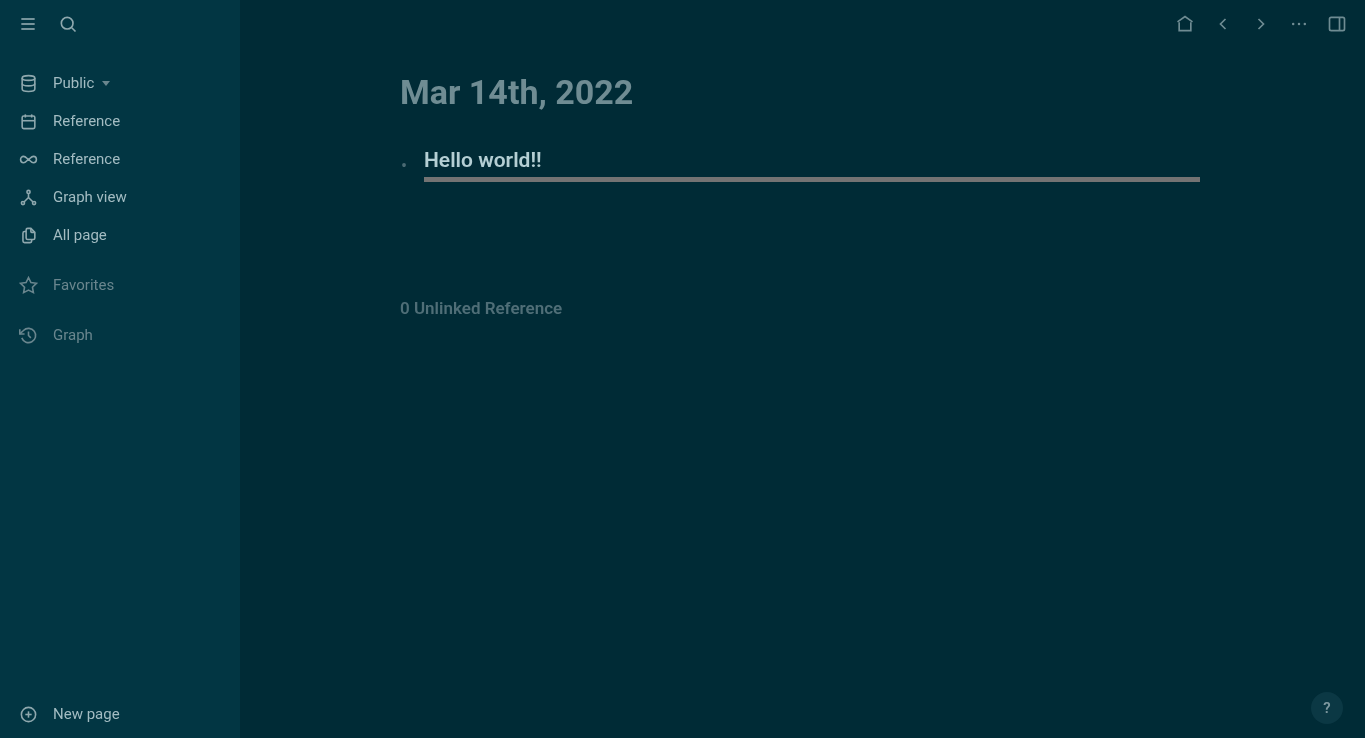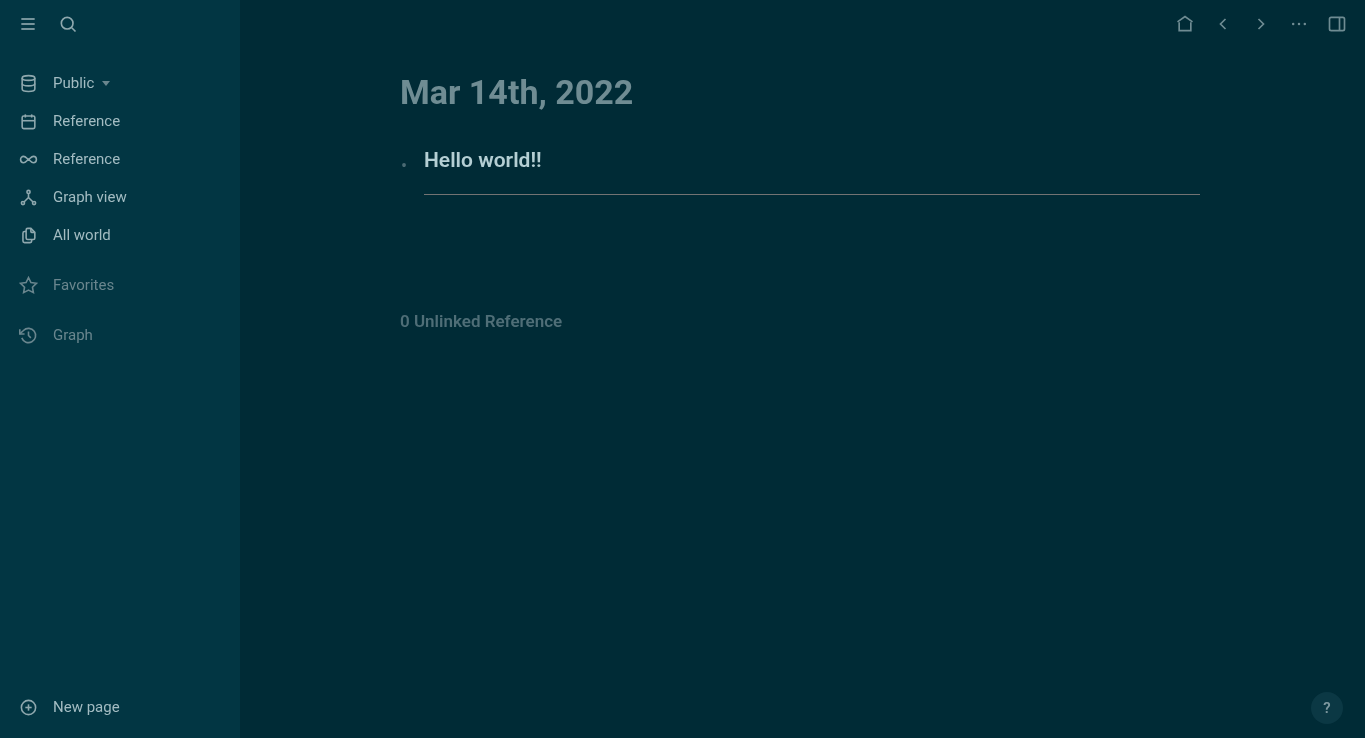--- a/index.html
+++ b/index.html
@@ -90,21 +90,21 @@
   .caret {
     width: 0;
     height: 0;
     border-left: 4px solid transparent;
     border-right: 4px solid transparent;
     border-top: 5px solid #6a868e;
     margin-left: 2px;
   }
   .sidebar-bottom {
     margin-top: auto;
-    padding-bottom: 12px;
+    padding-bottom: 5px;
   }
   .main {
     flex: 1;
     background: #002b36;
     position: relative;
     display: flex;
     flex-direction: column;
   }
   .topbar {
     position: absolute;
@@ -139,22 +139,22 @@
     padding-right: 16px;
     padding-top: 9px;
     width: 24px;
     text-align: center;
   }
   .block-content {
     flex: 1;
     color: #b4cfd4;
     font-size: 21px;
     font-weight: 600;
-    border-bottom: 1px solid #737373;
-    padding-bottom: 22px;
+    border-bottom: 5px solid #737373;
+    padding-bottom: 5px;
     max-width: 780px;
   }
   .unlinked {
     margin-top: 116px;
     color: #4f6e77;
     font-size: 17px;
     font-weight: 600;
   }
   .help-btn {
     position: absolute;
@@ -245,21 +245,21 @@
     </div>
 
     <div class="nav-item">
       <span class="nav-icon">
         <svg viewBox="0 0 24 24">
             <path d="M15 3v4a1 1 0 0 0 1 1h4"></path>
             <path d="M18 17h-7a2 2 0 0 1-2-2V5a2 2 0 0 1 2-2h4l5 5v7a2 2 0 0 1-2 2z"></path>
             <path d="M16 17v2a2 2 0 0 1-2 2H7a2 2 0 0 1-2-2V9a2 2 0 0 1 2-2h2"></path>
           </svg>
       </span>
-      <span>All world</span>
+      <span>All page</span>
     </div>
 
     <div class="section-gap"></div>
 
     <div class="nav-item dim">
       <span class="nav-icon">
         <svg viewBox="0 0 24 24">
             <polygon points="12 2 15.09 8.26 22 9.27 17 14.14 18.18 21.02 12 17.77 5.82 21.02 7 14.14 2 9.27 8.91 8.26 12 2"></polygon>
           </svg>
       </span>

